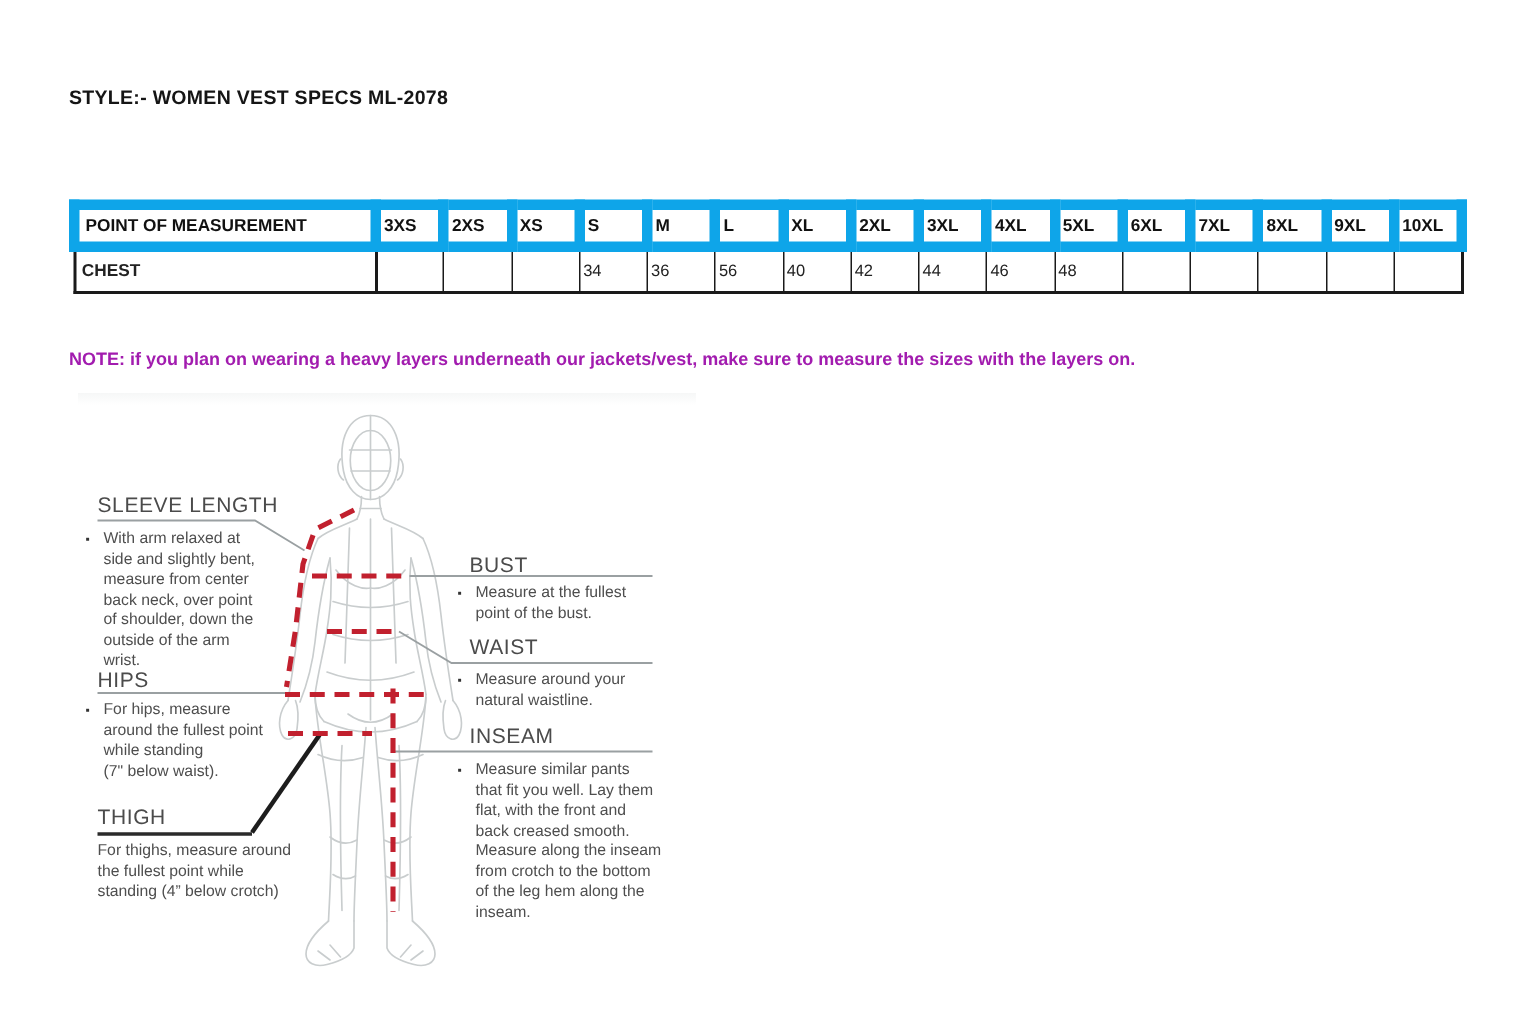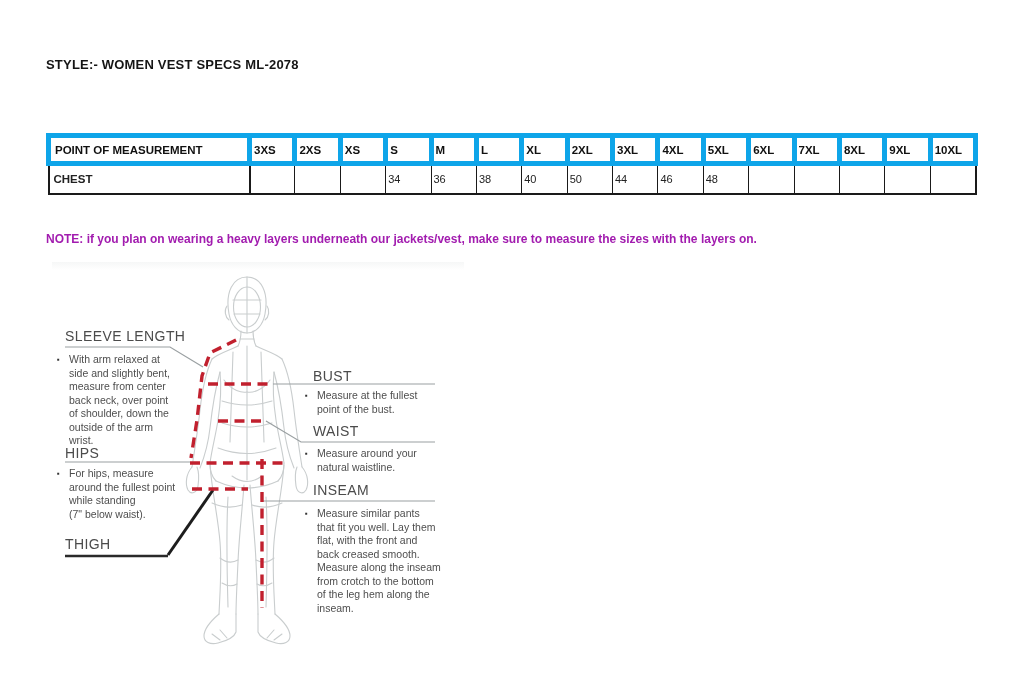--- a/index.html
+++ b/index.html
@@ -13,21 +13,21 @@
     font-size:13px; font-weight:bold; letter-spacing:.2px; color:#151515;
   }
   .spec-table {
     position:absolute; left:46px; top:133px; width:932px;
     border-collapse:collapse; table-layout:fixed;
   }
   .spec-table th, .spec-table td {
     border:1px solid #1a1a1a; height:30px; text-align:left;
     font-size:11px; padding:0 2px; overflow:hidden; white-space:nowrap;
   }
-  .spec-table thead th { border:5px solid #0ea5e9; height:28px; font-size:11.5px; }
+  .spec-table thead th { border:7px solid #0ea5e9; height:28px; font-size:11.5px; }
   .spec-table { border:2px solid #1a1a1a; }
   .spec-table .c-label { text-align:left; padding-left:4px; font-weight:bold; font-size:11.5px; }
   .spec-table td { font-weight:normal; color:#222; }
   .spec-table tbody td.c-label { border-right:2px solid #1a1a1a; }
   .doc-note {
     position:absolute; left:46px; top:232px; width:900px;
     font-size:12px; font-weight:bold; color:#a21caf;
   }
   
   .diagram {
@@ -75,23 +75,23 @@
       </tr>
     </thead>
   <tbody>
       <tr>
         <td class="c-label">CHEST</td>
         <td></td>
         <td></td>
         <td></td>
         <td>34</td>
         <td>36</td>
-        <td>38</td>
+        <td>56</td>
         <td>40</td>
-        <td>50</td>
+        <td>42</td>
         <td>44</td>
         <td>46</td>
         <td>48</td>
         <td></td>
         <td></td>
         <td></td>
         <td></td>
         <td></td>
       </tr>
     </tbody>
@@ -197,20 +197,25 @@
   <div class="dg-label dg-heading" style="left:13px; top:183px;">HIPS</div>
   <div class="dg-label dg-body w130" style="left:5px; top:205px;">
     <span class="bullet">▪</span>
     <span class="txt">For hips, measure
 around the fullest point
 while standing
 (7" below waist).</span>
   </div>
 
   <div class="dg-label dg-heading" style="left:13px; top:274px;">THIGH</div>
+  <div class="dg-label dg-body w150" style="left:13px; top:299px;">
+    <span class="txt">For thighs, measure around
+the fullest point while
+standing (4” below crotch)</span>
+  </div>
 
   <div class="dg-label dg-heading" style="left:261px; top:106px;">BUST</div>
   <div class="dg-label dg-body w130" style="left:253px; top:127px;">
     <span class="bullet">▪</span>
     <span class="txt">Measure at the fullest
 point of the bust.</span>
   </div>
 
   <div class="dg-label dg-heading" style="left:261px; top:161px;">WAIST</div>
   <div class="dg-label dg-body w130" style="left:253px; top:185px;">

